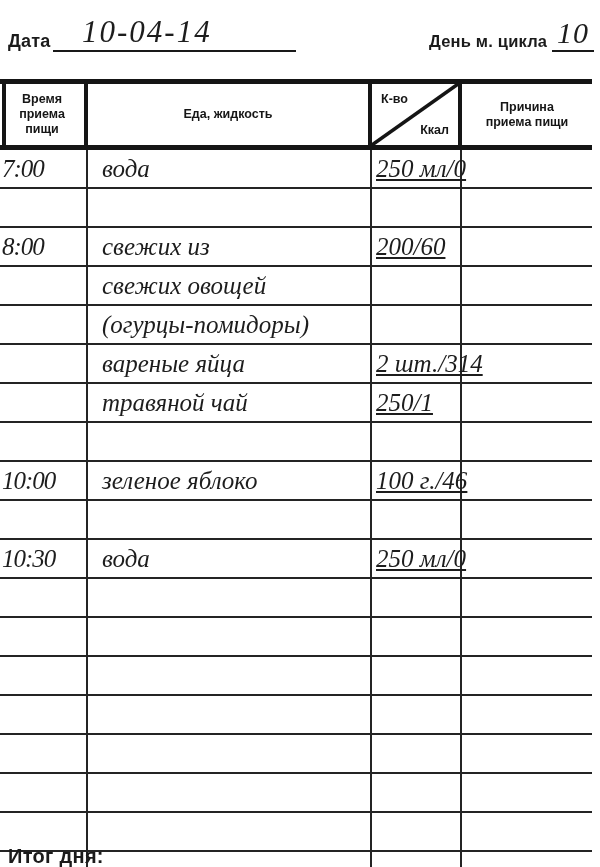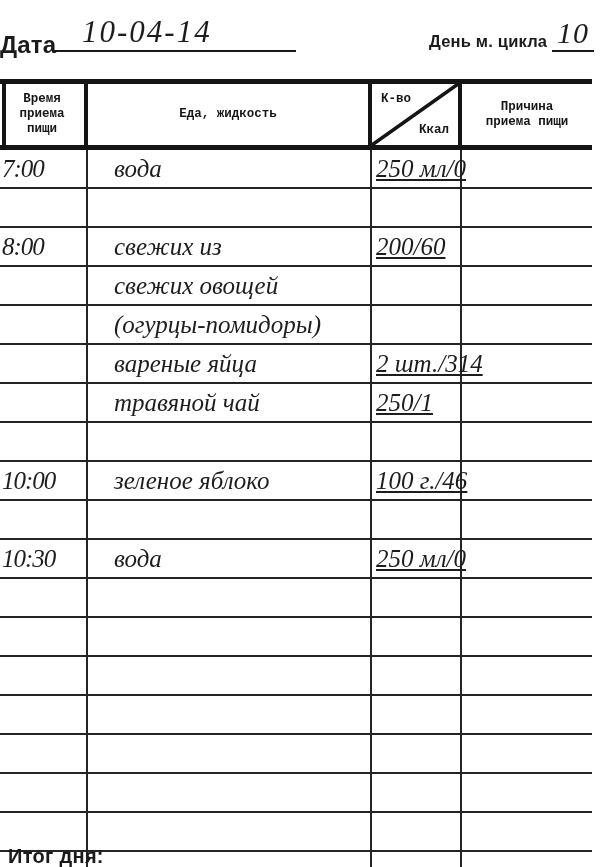--- a/index.html
+++ b/index.html
@@ -7,21 +7,21 @@
   .page {
     position:relative;
     width:600px; height:867px;
     background:#ffffff;
     color:#161616;
     font-family:"Liberation Sans", sans-serif;
     overflow:hidden;
   }
   
   .field-label { position:absolute; font-weight:bold; color:#1b1b1b; }
-  .date-label { left:0; top:31px; font-size:24px; letter-spacing:.2px; }
+  .date-label { left:8px; top:31px; font-size:18px; letter-spacing:.2px; }
   .cycle-label { left:429px; top:32px; font-size:16.5px; letter-spacing:.2px; }
   .u-line { position:absolute; height:2px; background:#191919; }
   .date-underline  { left:53px; top:50px; width:243px; }
   .cycle-underline { left:552px; top:50px; width:42px; }
   .hw {
     font-family:"Liberation Serif", "DejaVu Serif", serif;
     font-style:italic;
     color:#1d1d1d;
   }
   .hw-date  { position:absolute; left:82px; top:14px; font-size:31px; letter-spacing:2px; white-space:nowrap; }
@@ -30,21 +30,20 @@
   
   .diary-table { position:absolute; left:0; top:79px; width:592px; }
 
   .thead {
     position:relative;
     display:grid;
     grid-template-columns:88px 284px 90px auto;
     height:71px;
     border-top:5px solid #151515;
     border-bottom:5px solid #151515;
-    font-family:Liberation Mono, monospace;
   }
   .thead::before { 
     content:""; position:absolute; left:2px; top:0; width:4px; height:100%; background:#151515;
   }
   .hcell {
     display:flex; align-items:center; justify-content:center;
     text-align:center;
     font-weight:bold; font-size:12.5px; line-height:15px;
     white-space:pre-line;
     border-right:4px solid #151515;
@@ -65,21 +64,21 @@
   }
   .trow:last-child { border-bottom:none; }
   .cell {
     display:flex; align-items:center;
     overflow:visible;
     border-right:2px solid #242424;
   }
   .cell.c-reason { border-right:none; }
   .cell .hw { font-size:25px; line-height:1; white-space:nowrap; position:relative; z-index:2; }
   .c-time .hw { padding-left:2px; letter-spacing:-1px; }
-  .c-food .hw { padding-left:26px; }
+  .c-food .hw { padding-left:14px; }
   .c-qty  { position:relative; z-index:2; }
   .c-qty .hw { padding-left:4px;text-decoration:underline; }
 
   
   .footer-label { position:absolute; left:8px; top:826px; font-size:20px; font-weight:bold; letter-spacing:.3px; color:#1b1b1b;margin-top:19px; }
 </style>
 </head>
 <body>
 
 <div class="page">

